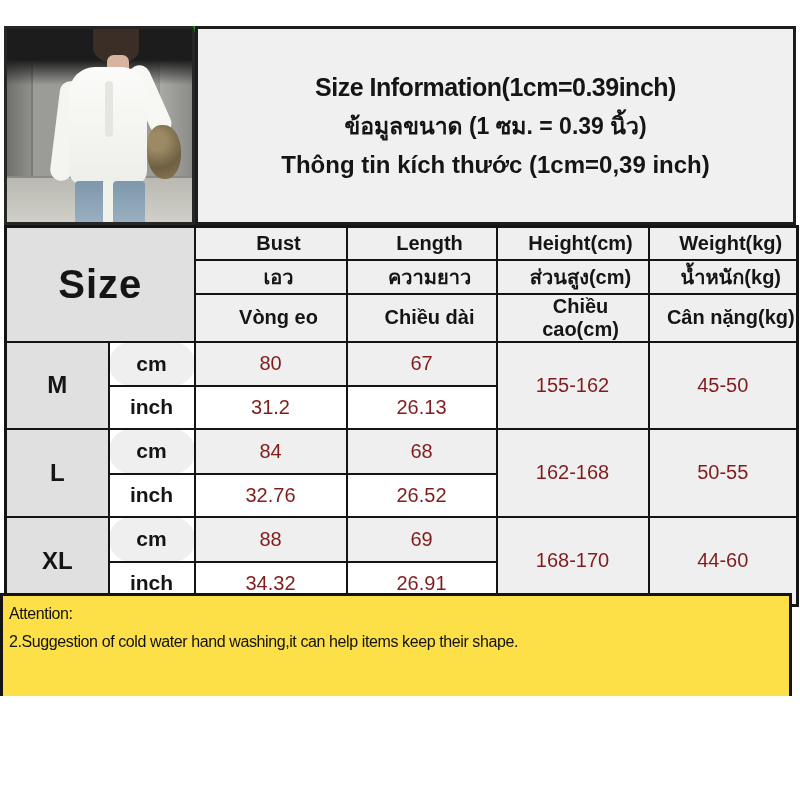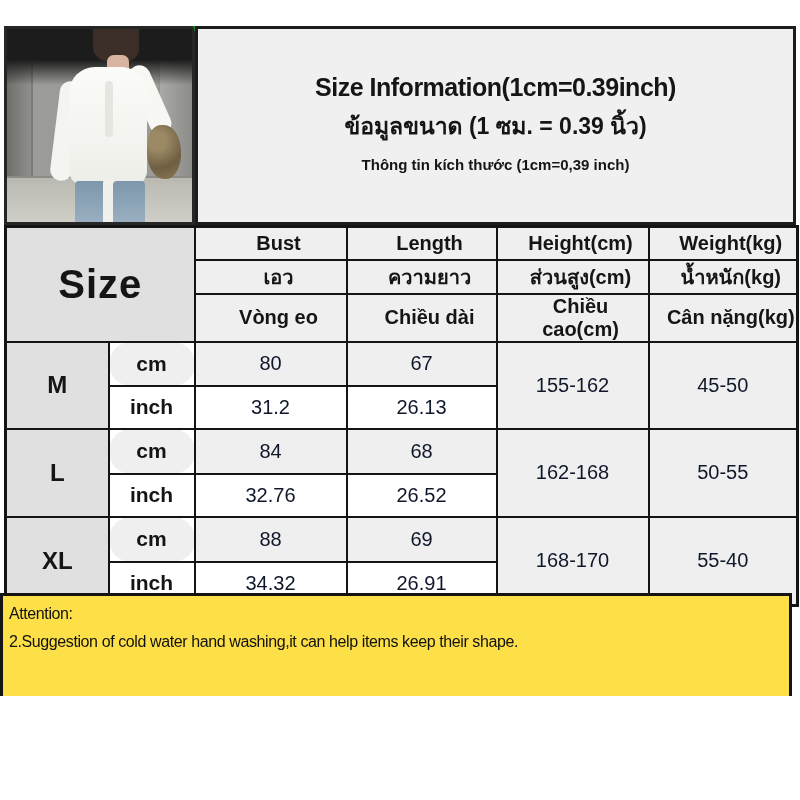--- a/index.html
+++ b/index.html
@@ -42,36 +42,36 @@
 
   .green-flag { position:absolute; left:193px; top:26px; width:11px; height:13px;
     clip-path:polygon(0 0, 100% 0, 38% 100%); }
 
   .title-box { position:absolute; left:195px; top:26px; width:601px; height:199px;
     background:#f0f0f0; border:3px solid #1c1c1c;
     display:flex; flex-direction:column; justify-content:center; align-items:center;
     text-align:center; font-weight:bold; }
   .title-en { font-size:25px; line-height:38px; letter-spacing:-0.5px; }
   .title-th { font-size:23px; line-height:40px; }
-  .title-vi { font-size:15px; line-height:38px; }
+  .title-vi { font-size:24px; line-height:38px; }
 
   
   table.size-table { position:absolute; left:4px; top:225px; width:792px;
     border-collapse:collapse; table-layout:fixed; }
   .size-table td { border:2px solid #141414; text-align:center; vertical-align:middle;
     overflow:hidden; }
   .size-table { border:3px solid #141414; }
   .c-dark  { background:#e0e0e0;margin-top:48px; }
   .c-gray  { background:#efefef; }
   .c-white { background:#ffffff; }
   .t-size  { font-size:40px; font-weight:bold; letter-spacing:1px; }
   .t-head  { font-size:20px; font-weight:bold;padding-left:16px; }
   .t-szlbl { font-size:24px; font-weight:bold; }
   .t-unit  { font-size:21px; font-weight:bold;border-radius:22px; }
-  .t-val   { font-size:20px; font-weight:normal; color:#0f172a; }
+  .t-val   { font-size:20px; font-weight:normal; color:#7f1d1d; }
 
   
   .attention { position:absolute; left:0; top:593px; width:792px; height:178px;
     background:#fde047; border:3px solid #141414; padding:4px 6px 0 6px;
     font-size:16px; line-height:28px; letter-spacing:-0.4px; color:#111; }
 </style>
 </head>
 <body>
 
 <div id="root">
@@ -158,21 +158,21 @@
         <td class="c-white t-val">32.76</td>
         <td class="c-white t-val">26.52</td>
       </tr>
 
       <tr style="height:45px">
         <td rowspan="2" class="c-dark t-szlbl">XL</td>
         <td class="c-gray t-unit">cm</td>
         <td class="c-gray t-val">88</td>
         <td class="c-gray t-val">69</td>
         <td rowspan="2" class="c-gray t-val">168-170</td>
-        <td rowspan="2" class="c-gray t-val">55-40</td>
+        <td rowspan="2" class="c-gray t-val">44-60</td>
       </tr>
       <tr style="height:44px">
         <td class="c-white t-unit">inch</td>
         <td class="c-white t-val">34.32</td>
         <td class="c-white t-val">26.91</td>
       </tr>
     </tbody>
   </table>
 
   <div class="attention">

